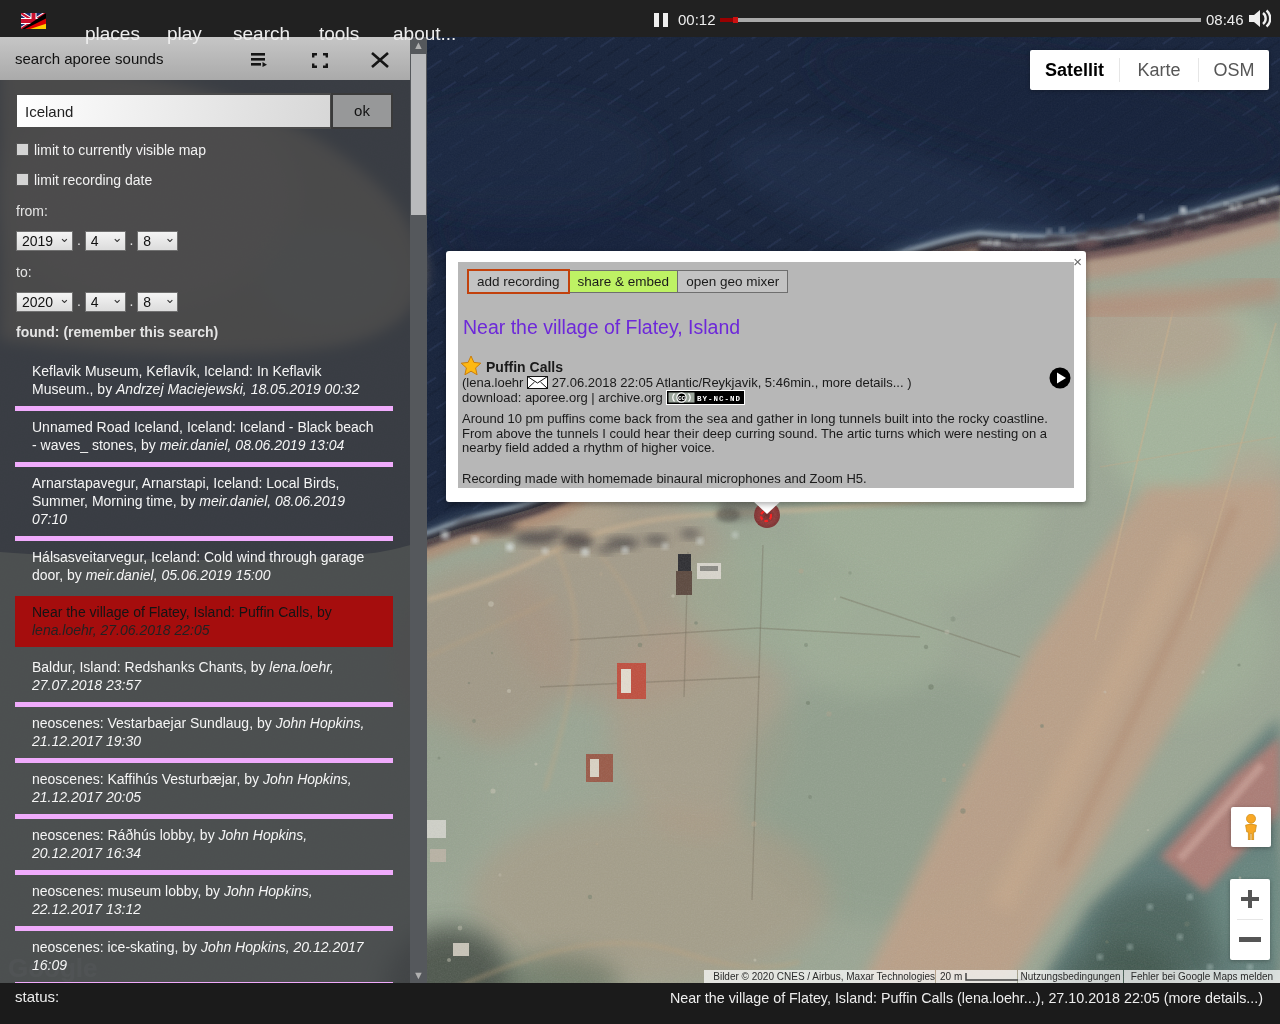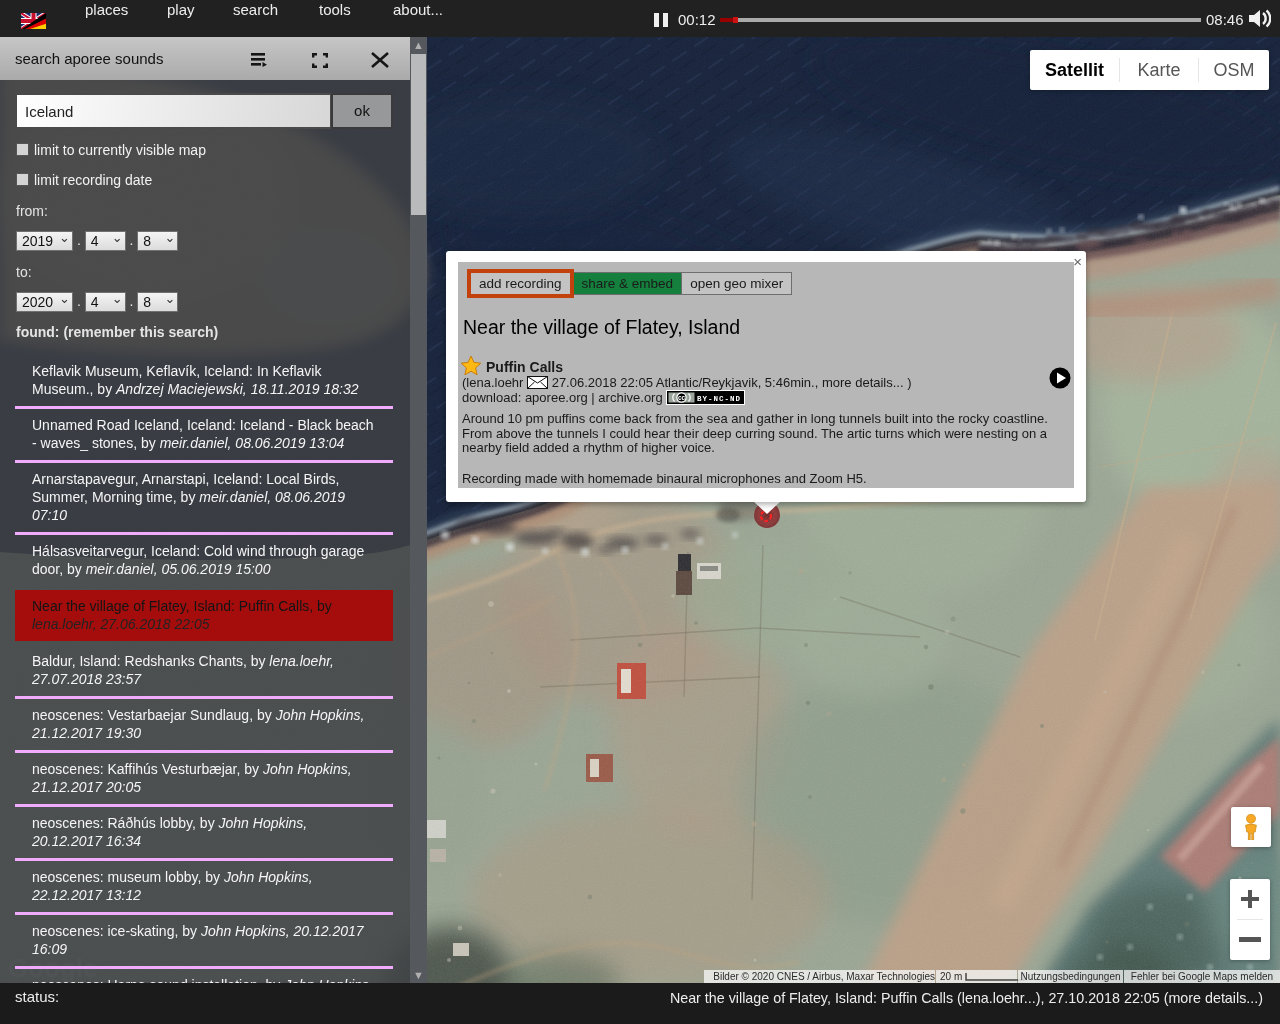--- a/index.html
+++ b/index.html
@@ -1,27 +1,27 @@
 <!DOCTYPE html>
 <html><head>
 <meta charset="utf-8">
 <style>
   * { margin:0; padding:0; box-sizing:border-box; }
   html,body { width:1280px; height:1024px; overflow:hidden; background:#000;
     font-family:"Liberation Sans", sans-serif; }
   body { position:relative; }
   .abs { position:absolute; }
   #topbar { left:0; top:0; width:1280px; height:37px; background:#212121; z-index:50; }
-  #topbar .nav { position:absolute; top:1px; color:#ededed; font-size:15px; }
+  #topbar .nav { position:absolute; top:23px; color:#ededed; font-size:19px; }
   #botbar { left:0; top:983px; width:1280px; height:41px; background:#1b1b1b; z-index:50; color:#ededed; }
   .it { font-style:italic; }
   .sel { display:inline-block; height:20px; background:linear-gradient(#f4f4f4,#dcdcdc); border:1px solid #707070; padding-left:5px; position:relative; vertical-align:middle; line-height:18px; }
   .ar { position:absolute; right:2px; top:-3px; color:#333; font-size:13px; }
   .li { padding:7px 16px 8px 17px; }
-  .sep { border-top:3px solid #f0abfc; }
+  .sep { border-top:5px solid #f0abfc; }
   .red { background:#a50d0d; color:#141414; padding:7px 16px 8px 17px; margin-top:4px; margin-bottom:4px; }
   .red .it { color:#222; }
 </style>
 </head>
 <body>
 
 <div id="mapwrap" class="abs" style="left:0;top:37px;width:1280px;height:946px;background:#1d2a40;">
 <svg width="1280" height="946" viewBox="0 0 1280 946" style="display:block">
 <defs>
 <filter id="b2" x="-20%" y="-20%" width="140%" height="140%">
@@ -307,21 +307,21 @@
   <div class="abs" style="left:16px;top:166px;font-size:14px;color:#e4e4e4;">from:</div>
   <div class="abs" style="left:16px;top:194px;font-size:14px;color:#111;">
     <span class="sel" style="width:57px;">2019<span class="ar">⌄</span></span><span style="color:#e4e4e4;"> . </span><span class="sel" style="width:41px;">4<span class="ar">⌄</span></span><span style="color:#e4e4e4;"> . </span><span class="sel" style="width:41px;">8<span class="ar">⌄</span></span>
   </div>
   <div class="abs" style="left:16px;top:227px;font-size:14px;color:#e4e4e4;">to:</div>
   <div class="abs" style="left:16px;top:255px;font-size:14px;color:#111;">
     <span class="sel" style="width:57px;">2020<span class="ar">⌄</span></span><span style="color:#e4e4e4;"> . </span><span class="sel" style="width:41px;">4<span class="ar">⌄</span></span><span style="color:#e4e4e4;"> . </span><span class="sel" style="width:41px;">8<span class="ar">⌄</span></span>
   </div>
   <div class="abs" style="left:16px;top:287px;font-size:14px;color:#e4e4e4;font-weight:bold;">found: (remember this search)</div>
   <div class="abs" style="left:15px;top:318px;width:378px;font-size:14px;line-height:18px;color:#f5f5f5;">
-    <div class="li">Keflavik Museum, Keflavík, Iceland: In Keflavik Museum., by <span class="it">Andrzej Maciejewski, 18.11.2019 18:32</span></div>
+    <div class="li">Keflavik Museum, Keflavík, Iceland: In Keflavik Museum., by <span class="it">Andrzej Maciejewski, 18.05.2019 00:32</span></div>
     <div class="li sep">Unnamed Road Iceland, Iceland: Iceland - Black beach - waves_ stones, by <span class="it">meir.daniel, 08.06.2019 13:04</span></div>
     <div class="li sep">Arnarstapavegur, Arnarstapi, Iceland: Local Birds, Summer, Morning time, by <span class="it">meir.daniel, 08.06.2019 07:10</span></div>
     <div class="li sep">Hálsasveitarvegur, Iceland: Cold wind through garage door, by <span class="it">meir.daniel, 05.06.2019 15:00</span></div>
     <div class="li red">Near the village of Flatey, Island: Puffin Calls, by <span class="it">lena.loehr, 27.06.2018 22:05</span></div>
     <div class="li">Baldur, Island: Redshanks Chants, by <span class="it">lena.loehr, 27.07.2018 23:57</span></div>
     <div class="li sep">neoscenes: Vestarbaejar Sundlaug, by <span class="it">John Hopkins, 21.12.2017 19:30</span></div>
     <div class="li sep">neoscenes: Kaffihús Vesturbæjar, by <span class="it">John Hopkins, 21.12.2017 20:05</span></div>
     <div class="li sep">neoscenes: Ráðhús lobby, by <span class="it">John Hopkins, 20.12.2017 16:34</span></div>
     <div class="li sep">neoscenes: museum lobby, by <span class="it">John Hopkins, 22.12.2017 13:12</span></div>
     <div class="li sep">neoscenes: ice-skating, by <span class="it">John Hopkins, 20.12.2017 16:09</span></div>
@@ -364,23 +364,23 @@
   <div class="abs" style="left:1018px;top:0;width:105px;height:13px;background:rgba(250,250,250,0.75);line-height:13px;text-align:center;font-size:10px;">Nutzungsbedingungen</div>
   <div class="abs" style="left:1124px;top:0;width:156px;height:13px;background:rgba(250,250,250,0.75);line-height:13px;text-align:center;font-size:10px;">Fehler bei Google Maps melden</div>
 </div>
 
 <div class="abs" style="left:752px;top:500px;width:0;height:0;border-left:15px solid transparent;border-right:15px solid transparent;border-top:14px solid #fff;z-index:29;"></div>
 <div class="abs" style="left:446px;top:251px;width:640px;height:251px;background:#fff;border-radius:3px;box-shadow:0 2px 6px rgba(0,0,0,0.35);z-index:30;">
   <div class="abs" style="left:31px;top:3px;width:595px;height:0px;"></div>
   <div class="abs" style="right:4px;top:2px;font-size:15px;color:#666;">×</div>
   <div class="abs" style="left:12px;top:11px;width:616px;height:226px;background:#b7b7b7;color:#1a1a1a;overflow:hidden;">
     <div class="abs" style="left:9px;top:7px;font-size:13.5px;">
-      <span style="display:inline-block;border:4px solid #c2410c;background:#c3c3c3;padding:3px 8px;">add recording</span><span style="display:inline-block;border:1px solid #6e6e6e;border-left:none;background:#15803d;padding:3px 8px;">share &amp; embed</span><span style="display:inline-block;border:1px solid #6e6e6e;border-left:none;background:#c3c3c3;padding:3px 8px;">open geo mixer</span>
+      <span style="display:inline-block;border:2px solid #c2410c;background:#c3c3c3;padding:3px 8px;">add recording</span><span style="display:inline-block;border:1px solid #6e6e6e;border-left:none;background:#bef264;padding:3px 8px;">share &amp; embed</span><span style="display:inline-block;border:1px solid #6e6e6e;border-left:none;background:#c3c3c3;padding:3px 8px;">open geo mixer</span>
     </div>
-    <div class="abs" style="left:5px;top:54px;font-size:19.5px;color:#000000;text-align:right;">Near the village of Flatey, Island</div>
+    <div class="abs" style="left:5px;top:54px;font-size:19.5px;color:#6d28d9;text-align:right;">Near the village of Flatey, Island</div>
     <svg class="abs" style="left:3px;top:94px" width="20" height="19" viewBox="0 0 20 19">
       <path d="M10 0 L12.9 6.4 L19.8 7.2 L14.6 11.9 L16.1 18.8 L10 15.2 L3.9 18.8 L5.4 11.9 L0.2 7.2 L7.1 6.4 Z" fill="#fdb813" stroke="#c87d0e" stroke-width="1"></path>
     </svg>
     <div class="abs" style="left:28px;top:97px;font-size:14px;font-weight:bold;">Puffin Calls</div>
     <div class="abs" style="left:4px;top:113px;font-size:13px;">(lena.loehr <svg width="21" height="13" viewBox="0 0 21 13" style="vertical-align:-2px">
           <rect x="0.5" y="0.5" width="20" height="12" fill="#fff" stroke="#111"></rect>
           <path d="M0.5 0.5 L10.5 7 L20.5 0.5 M0.5 12.5 L7.5 6 M20.5 12.5 L13.5 6" stroke="#111" fill="none"></path>
         </svg> 27.06.2018 22:05 Atlantic/Reykjavik, 5:46min., more details... )</div>
     <div class="abs" style="left:4px;top:128px;font-size:13px;">download: aporee.org | archive.org <svg width="79" height="15" viewBox="0 0 79 15" style="vertical-align:-3px">
           <rect x="0" y="0" width="79" height="15" fill="#fff"></rect>

